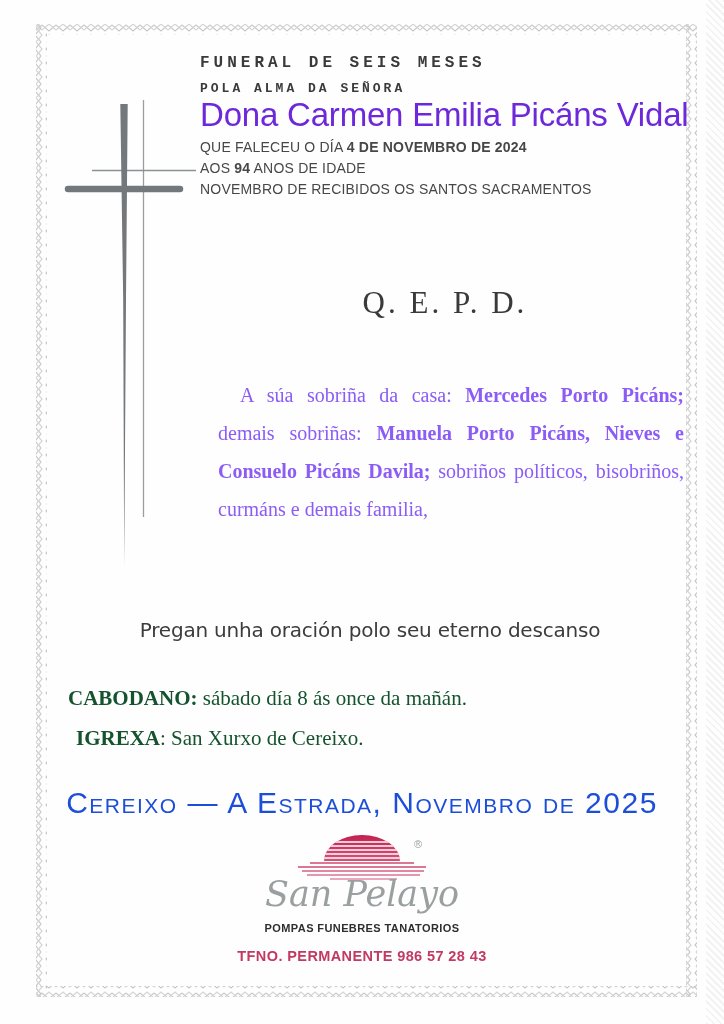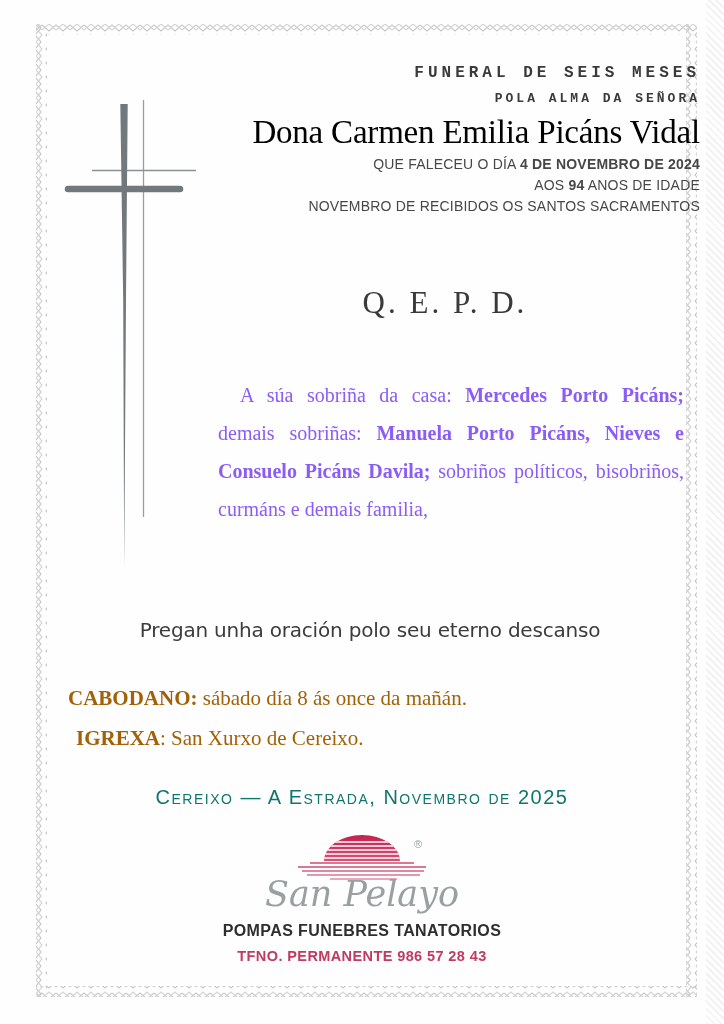--- a/index.html
+++ b/index.html
@@ -12,34 +12,34 @@
     color:#333;
   }
   .scan-edge{
     position:absolute;right:0;top:0;width:18px;height:100%;
     background:repeating-linear-gradient(45deg,rgba(190,190,190,.18) 0 2px,transparent 2px 5px);
   }
   .border-svg,.cross-svg{position:absolute;left:0;top:0;}
   .abs{position:absolute;}
 
   
-  .header-block{left:200px;top:64px;width:500px;text-align:right;}
+  .header-block{left:200px;top:54px;width:500px;text-align:left;}
   .hdr-line1{
     font-family:"Liberation Mono", monospace;
     font-size:16px;font-weight:bold;letter-spacing:4px;color:#3a3a3a;
     white-space:nowrap;
   }
   .hdr-line2{
     font-family:"Liberation Mono", monospace;
     font-size:13px;font-weight:bold;letter-spacing:3px;color:#3a3a3a;
     margin-top:9px;white-space:nowrap;
   }
   .deceased-name{
-    font-family:Liberation Serif, serif;
-    font-size:33px;color:#000000;margin-top:8px;white-space:nowrap;letter-spacing:-.2px;
+    font-family:Liberation Sans, sans-serif;
+    font-size:33px;color:#6d28d9;white-space:nowrap;letter-spacing:-.2px;
   }
   .sub-line{
     font-family:"Liberation Sans", sans-serif;
     font-size:14px;color:#474747;margin-top:5px;letter-spacing:.2px;white-space:nowrap;
   }
   .sub-line:first-of-type{margin-top:12px;}
 
   .qepd{
     left:200px;top:285px;width:490px;text-align:center;
     font-size:31px;letter-spacing:3px;color:#3a3a3a;
@@ -50,36 +50,36 @@
     font-size:20px;line-height:38px;color:#8b5cf6;
     text-align:justify;text-indent:22px;
   }
 
   .prayer{
     left:90px;top:618px;width:560px;text-align:center;
     font-family:"DejaVu Sans", sans-serif;
     font-size:20px;color:#3c3c3c;letter-spacing:-.2px;white-space:nowrap;
   }
 
-  .notice-line{font-size:21px;color:#a16207;white-space:nowrap;}
+  .notice-line{font-size:21px;color:#14532d;white-space:nowrap;}
   .cabodano{left:68px;top:686px;}
   .igrexa{left:76px;top:726px;}
 
   .place-date{
     left:62px;top:786px;width:600px;text-align:center;
     font-variant:small-caps;
     font-family:"Liberation Sans", sans-serif;
-    font-size:20px;font-weight:400;letter-spacing:1.5px;color:#0f766e;white-space:nowrap;
+    font-size:30px;font-weight:400;letter-spacing:1.5px;color:#1d4ed8;white-space:nowrap;
   }
 
   .logo-box{left:252px;top:834px;width:220px;height:86px;}
   .footer-line1{
     left:162px;top:922px;width:400px;text-align:center;
     font-family:"Liberation Sans", sans-serif;
-    font-size:16px;font-weight:bold;color:#2e2e2e;letter-spacing:.4px;white-space:nowrap;
+    font-size:11px;font-weight:bold;color:#2e2e2e;letter-spacing:.4px;white-space:nowrap;
   }
   .footer-phone{
     left:162px;top:948px;width:400px;text-align:center;
     font-family:"Liberation Sans", sans-serif;
     font-size:14.5px;font-weight:bold;color:#c13a62;letter-spacing:.4px;white-space:nowrap;
   }
 </style>
 </head>
 <body>
 

